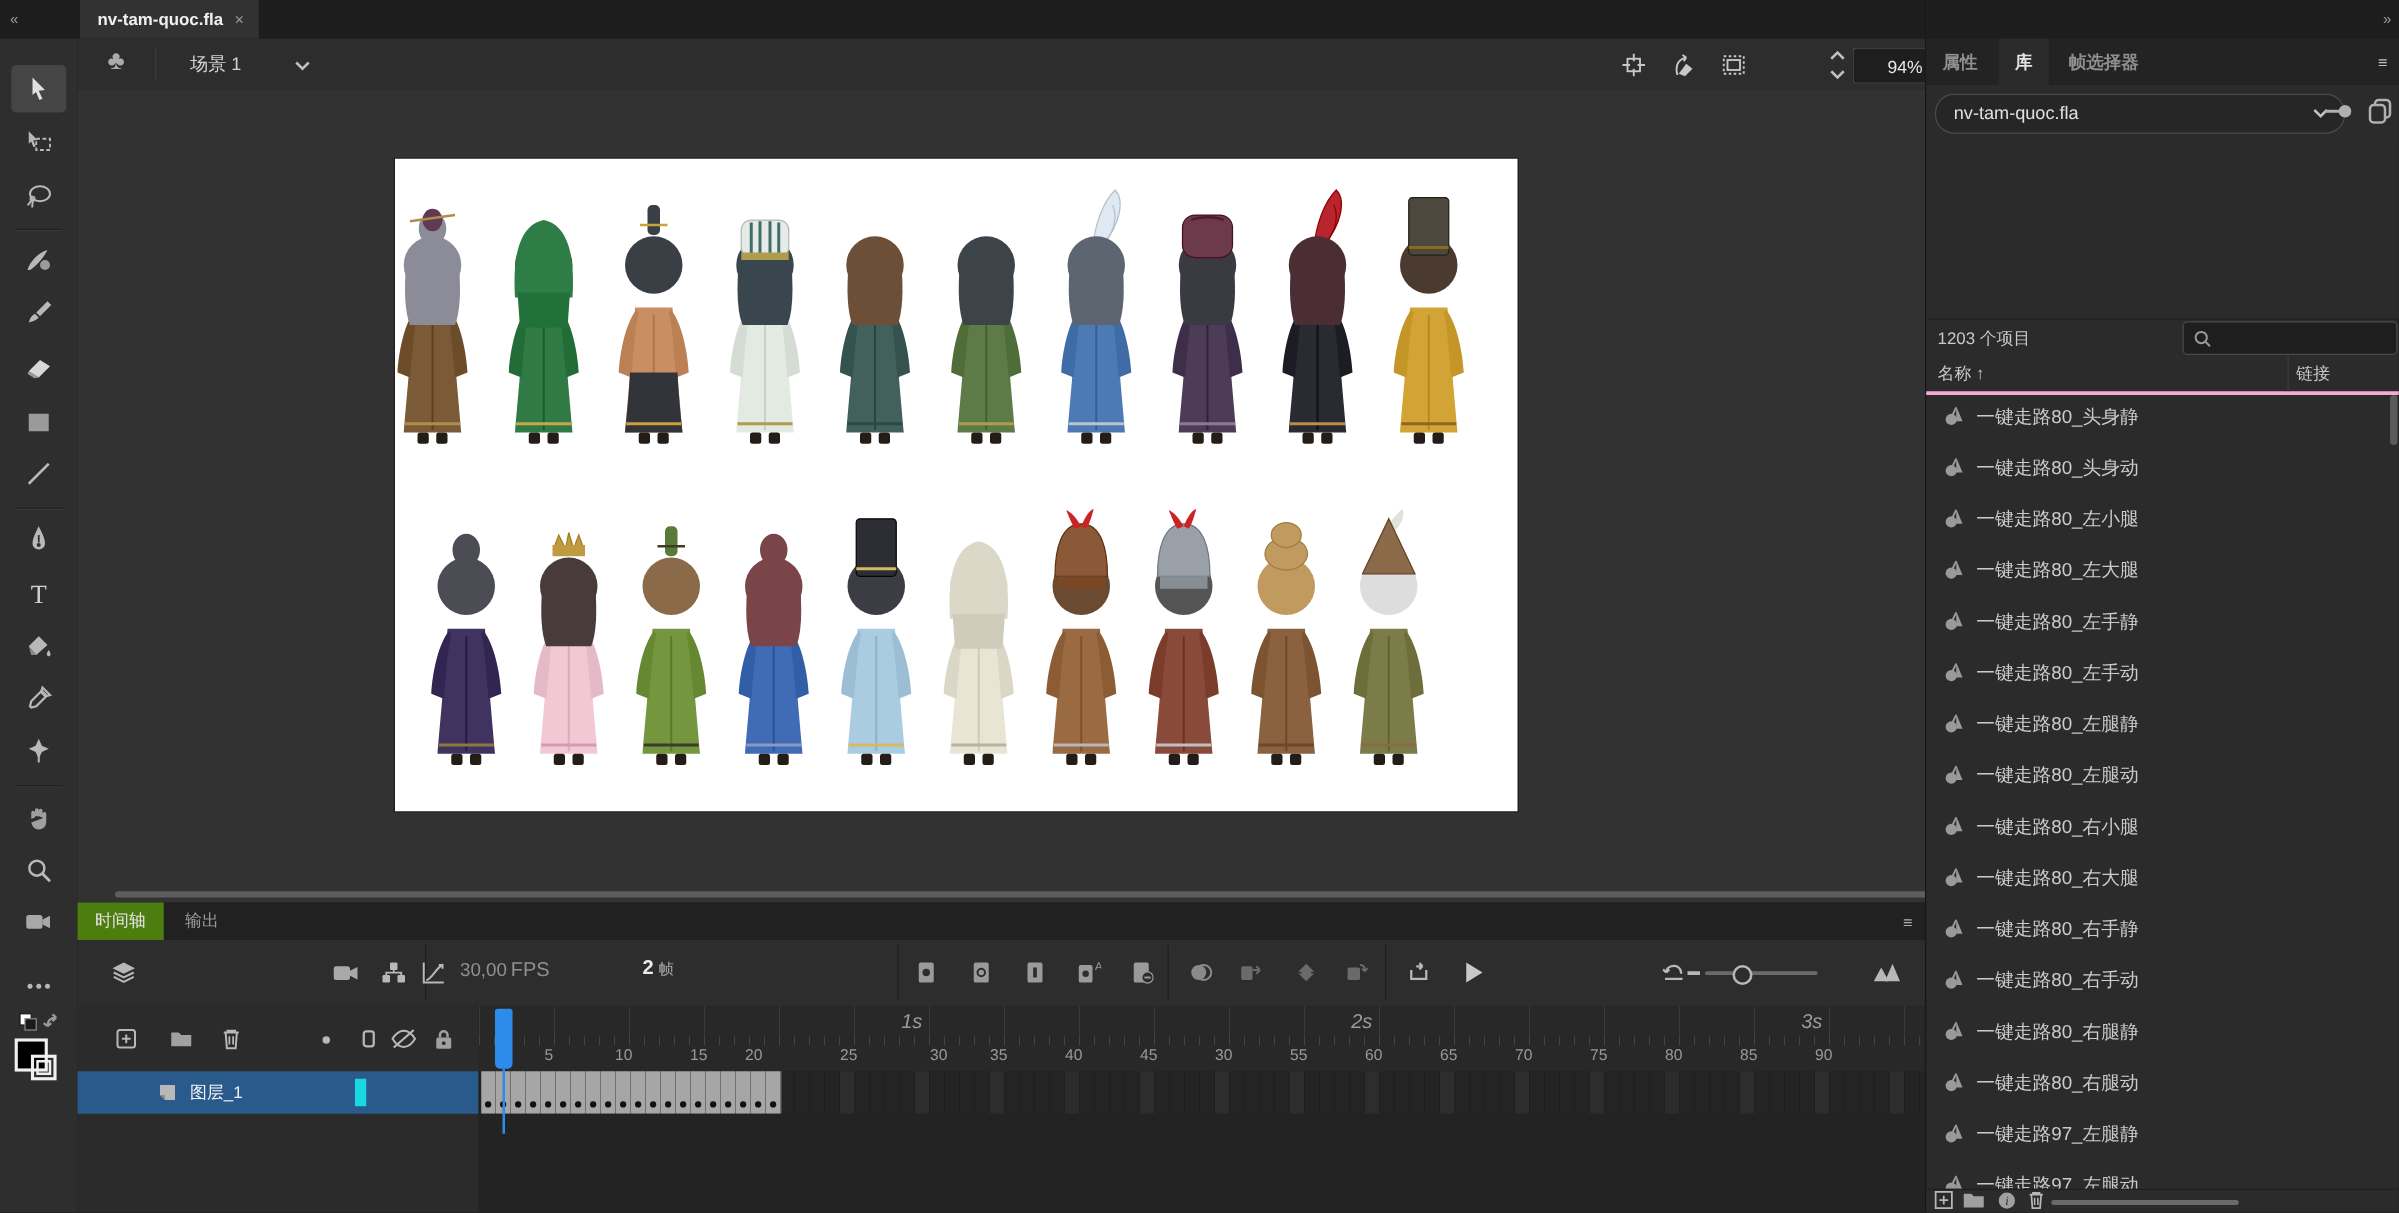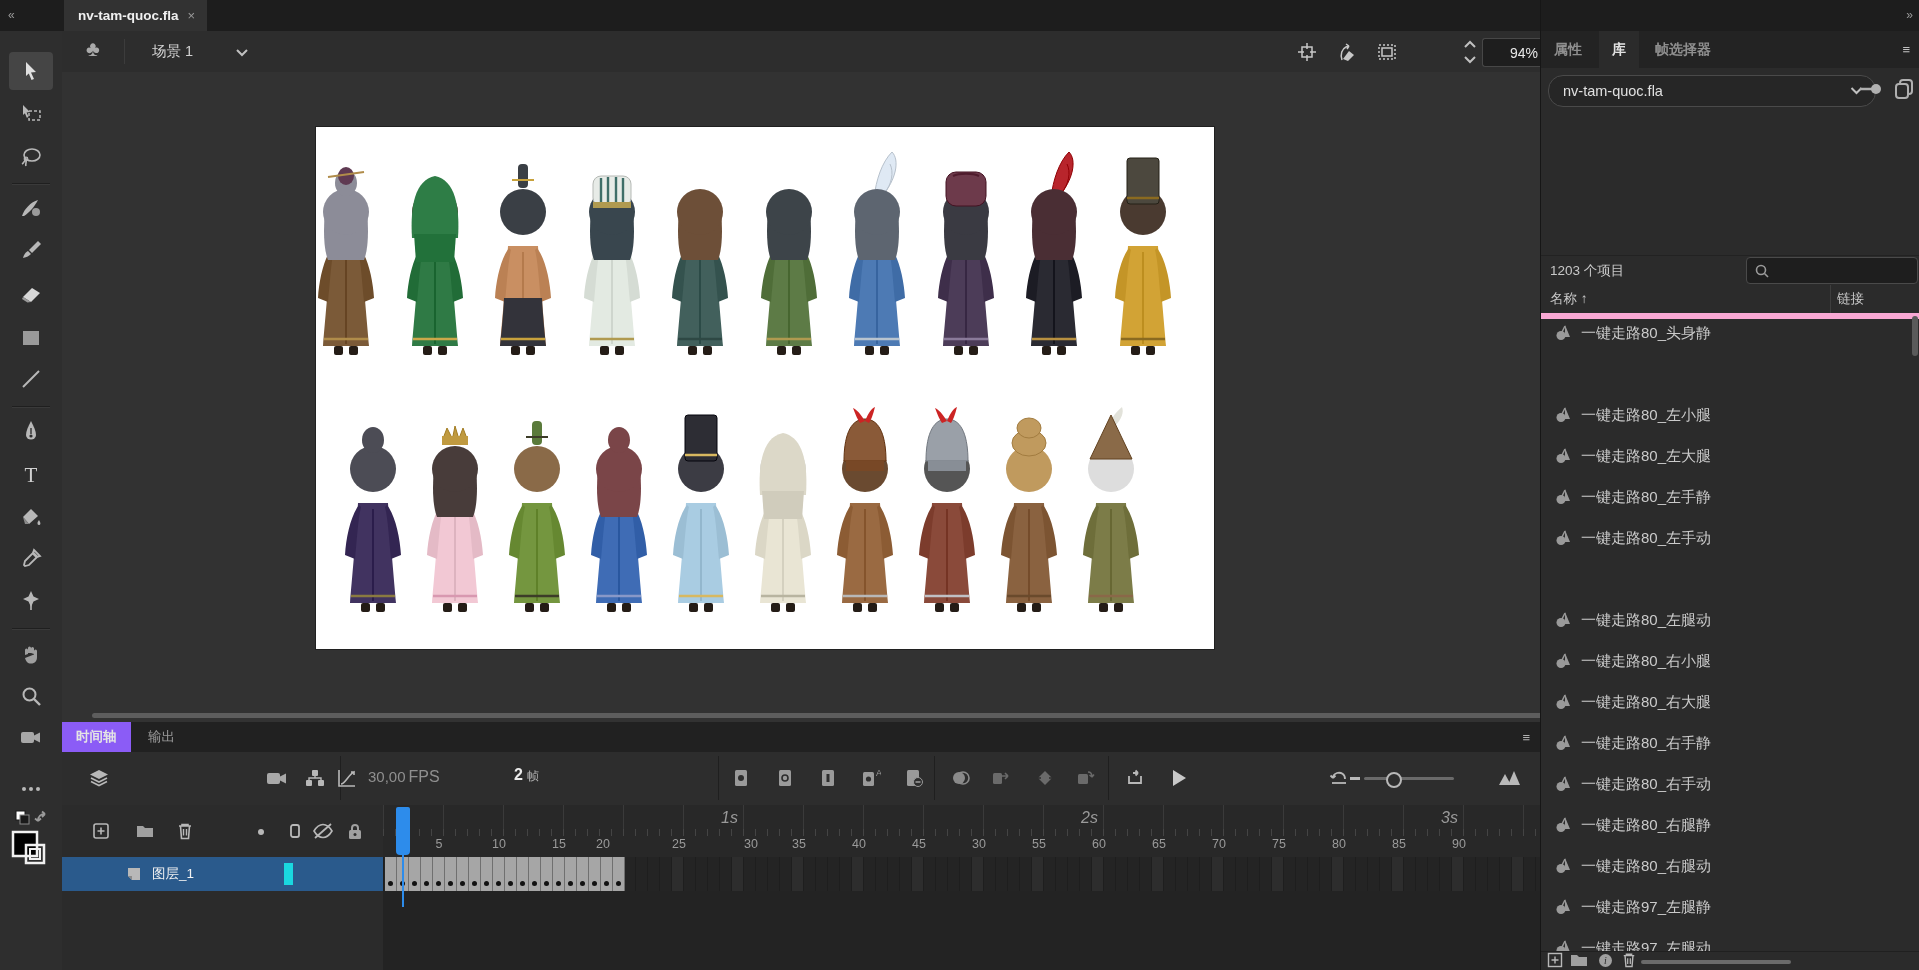--- a/index.html
+++ b/index.html
@@ -31,21 +31,21 @@
   #zoom-dd{position:absolute;left:1502px;top:7px;width:30px;height:27px;background:#1e1e1e;border:1px solid #474747;border-radius:0 3px 3px 0;display:flex;align-items:center;justify-content:center;cursor:pointer;}
   
   #stage-area{left:62px;top:72px;width:1478px;height:650px;background:#323232;overflow:hidden;}
   #stage{position:absolute;left:254px;top:55px;width:898px;height:522px;background:#ffffff;box-shadow:0 0 0 1px rgba(0,0,0,.35);}
   .char{position:absolute;width:90px;height:210px;}
   #stage-hscroll{position:absolute;left:30px;top:641px;width:1468px;height:5px;background:#5d5d5d;border-radius:3px;cursor:pointer;}
   
   #timeline{left:62px;top:722px;width:1478px;height:248px;background:#2b2b2b;}
   #tl-tabs{position:absolute;left:0;top:0;width:1478px;height:30px;background:#212121;}
   .tl-tab{position:absolute;top:0;height:30px;display:flex;align-items:center;padding:0 14px;font-size:13.5px;color:#9a9a9a;cursor:pointer;}
-  .tl-tab.active{background:#8b5cf6;color:#e4e4e4;font-weight:bold;}
+  .tl-tab.active{background:#4d7c0f;color:#e4e4e4;font-weight:normal;}
   #tl-menu{position:absolute;right:10px;top:8px;color:#b0b0b0;cursor:pointer;}
   #tl-controls{position:absolute;left:0;top:30px;width:1478px;height:53px;background:#2d2d2d;border-bottom:1px solid #1e1e1e;}
   .tlc-div{position:absolute;top:4px;width:1px;height:44px;background:#1f1f1f;}
   .tl-btn{position:absolute;top:13px;width:30px;height:28px;display:flex;align-items:center;justify-content:center;cursor:pointer;}
   #fps-group{position:absolute;left:306px;top:16px;color:#8f8f8f;font-size:15px;cursor:pointer;}
   #fps-group b{color:#8f8f8f;font-weight:normal;}
   #fps-group .unit{font-size:16px;margin-left:3px;}
   #framecount{position:absolute;left:452px;top:14px;color:#ececec;font-size:16px;cursor:default;}
   #framecount .unit{color:#b0b0b0;font-size:12px;margin-left:4px;}
   
@@ -78,21 +78,21 @@
   .rp-tab{position:absolute;top:0;height:37px;display:flex;align-items:center;padding:0 13px;color:#8f8f8f;font-size:14px;font-weight:bold;cursor:pointer;}
   .rp-tab.active{background:#2b2b2b;color:#e2e2e2;}
   #rp-menu{position:absolute;right:10px;top:11px;color:#c0c0c0;cursor:pointer;}
   #doc-row{position:absolute;left:0;top:68px;width:379px;height:44px;}
   #doc-select{position:absolute;left:7px;top:7px;width:300px;height:30px;background:#262626;border:1px solid #4a4a4a;border-radius:15px;display:flex;align-items:center;justify-content:space-between;padding:0 12px 0 14px;cursor:pointer;}
   #doc-select .txt{color:#e0e0e0;font-size:14.5px;}
   #lib-preview{position:absolute;left:0;top:112px;width:379px;height:143px;background:#2b2b2b;border-bottom:1px solid #222;}
   #count-row{position:absolute;left:0;top:255px;width:379px;height:30px;}
   #items-count{position:absolute;left:9px;top:7px;color:#c8c8c8;font-size:13.5px;}
   #search-box{position:absolute;left:205px;top:2px;width:163px;height:25px;background:#1e1e1e;border:1px solid #4a4a4a;border-radius:4px;display:flex;align-items:center;padding-left:7px;}
-  #header-row{position:absolute;left:0;top:285px;width:379px;height:28px;border-bottom:6px solid #f9a8d4;}
+  #header-row{position:absolute;left:0;top:285px;width:379px;height:28px;border-bottom:3px solid #f9a8d4;}
   #col-name{position:absolute;left:9px;top:5px;color:#c8c8c8;font-size:13.5px;cursor:pointer;}
   #col-link{position:absolute;left:296px;top:5px;color:#c8c8c8;font-size:13.5px;cursor:pointer;}
   #col-div{position:absolute;left:289px;top:0px;width:1px;height:28px;background:#3e3e3e;}
   #lib-list{position:absolute;left:0;top:313px;width:379px;height:640px;overflow:hidden;}
   .lib-row{position:absolute;left:0;width:379px;height:41px;display:flex;align-items:center;cursor:pointer;}
   .lib-row .gicon{margin-left:14px;}
   .lib-row .iname{margin-left:9px;color:#cbcbcb;font-size:15px;white-space:nowrap;}
   #lib-vscroll{position:absolute;right:2px;top:316px;width:6px;height:40px;background:#5a5a5a;border-radius:3px;cursor:pointer;}
   #lib-footer{position:absolute;left:0;top:951px;width:379px;height:19px;background:#2b2b2b;border-top:1px solid #202020;}
   .lf-btn{position:absolute;top:1px;width:20px;height:17px;display:flex;align-items:center;justify-content:center;cursor:pointer;}
@@ -842,20 +842,28 @@
     </div>
     <div id="lib-list">
         <div class="lib-row" style="top: 0px;">
           <span class="gicon"><svg width="17" height="17" viewBox="0 0 17 17">
               <polygon points="10,1 15,13 10,13" fill="#9a9a9a"></polygon>
               <circle cx="6" cy="11.5" r="4.5" fill="#9a9a9a"></circle>
               <line x1="10" y1="2" x2="4" y2="14" stroke="#9a9a9a" stroke-width="1.6"></line>
             </svg></span>
           <span class="iname">一键走路80_头身静</span>
         </div>
+        <div class="lib-row" style="top: 41px;">
+          <span class="gicon"><svg width="17" height="17" viewBox="0 0 17 17">
+              <polygon points="10,1 15,13 10,13" fill="#9a9a9a"></polygon>
+              <circle cx="6" cy="11.5" r="4.5" fill="#9a9a9a"></circle>
+              <line x1="10" y1="2" x2="4" y2="14" stroke="#9a9a9a" stroke-width="1.6"></line>
+            </svg></span>
+          <span class="iname">一键走路80_头身动</span>
+        </div>
         <div class="lib-row" style="top: 82px;">
           <span class="gicon"><svg width="17" height="17" viewBox="0 0 17 17">
               <polygon points="10,1 15,13 10,13" fill="#9a9a9a"></polygon>
               <circle cx="6" cy="11.5" r="4.5" fill="#9a9a9a"></circle>
               <line x1="10" y1="2" x2="4" y2="14" stroke="#9a9a9a" stroke-width="1.6"></line>
             </svg></span>
           <span class="iname">一键走路80_左小腿</span>
         </div>
         <div class="lib-row" style="top: 123px;">
           <span class="gicon"><svg width="17" height="17" viewBox="0 0 17 17">
@@ -873,20 +881,28 @@
             </svg></span>
           <span class="iname">一键走路80_左手静</span>
         </div>
         <div class="lib-row" style="top: 205px;">
           <span class="gicon"><svg width="17" height="17" viewBox="0 0 17 17">
               <polygon points="10,1 15,13 10,13" fill="#9a9a9a"></polygon>
               <circle cx="6" cy="11.5" r="4.5" fill="#9a9a9a"></circle>
               <line x1="10" y1="2" x2="4" y2="14" stroke="#9a9a9a" stroke-width="1.6"></line>
             </svg></span>
           <span class="iname">一键走路80_左手动</span>
+        </div>
+        <div class="lib-row" style="top: 246px;">
+          <span class="gicon"><svg width="17" height="17" viewBox="0 0 17 17">
+              <polygon points="10,1 15,13 10,13" fill="#9a9a9a"></polygon>
+              <circle cx="6" cy="11.5" r="4.5" fill="#9a9a9a"></circle>
+              <line x1="10" y1="2" x2="4" y2="14" stroke="#9a9a9a" stroke-width="1.6"></line>
+            </svg></span>
+          <span class="iname">一键走路80_左腿静</span>
         </div>
         <div class="lib-row" style="top: 287px;">
           <span class="gicon"><svg width="17" height="17" viewBox="0 0 17 17">
               <polygon points="10,1 15,13 10,13" fill="#9a9a9a"></polygon>
               <circle cx="6" cy="11.5" r="4.5" fill="#9a9a9a"></circle>
               <line x1="10" y1="2" x2="4" y2="14" stroke="#9a9a9a" stroke-width="1.6"></line>
             </svg></span>
           <span class="iname">一键走路80_左腿动</span>
         </div>
         <div class="lib-row" style="top: 328px;">

